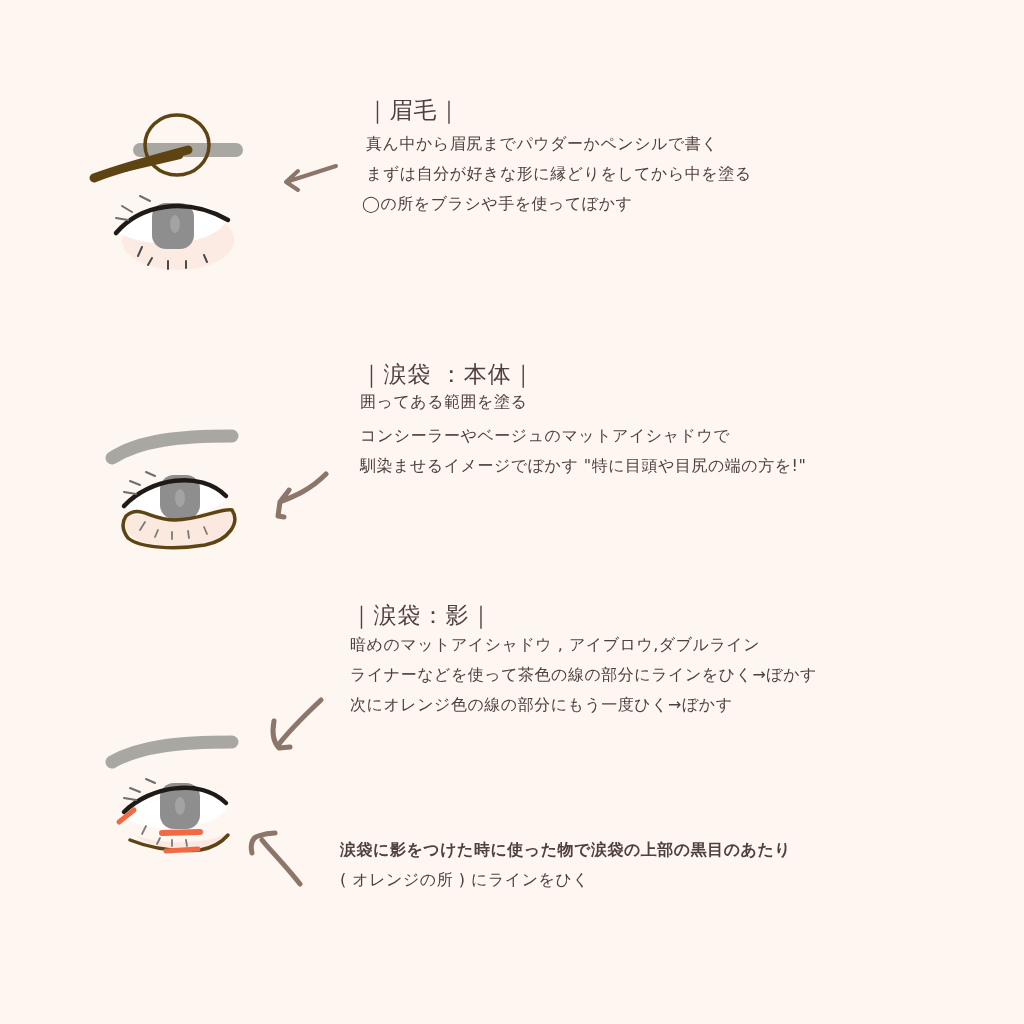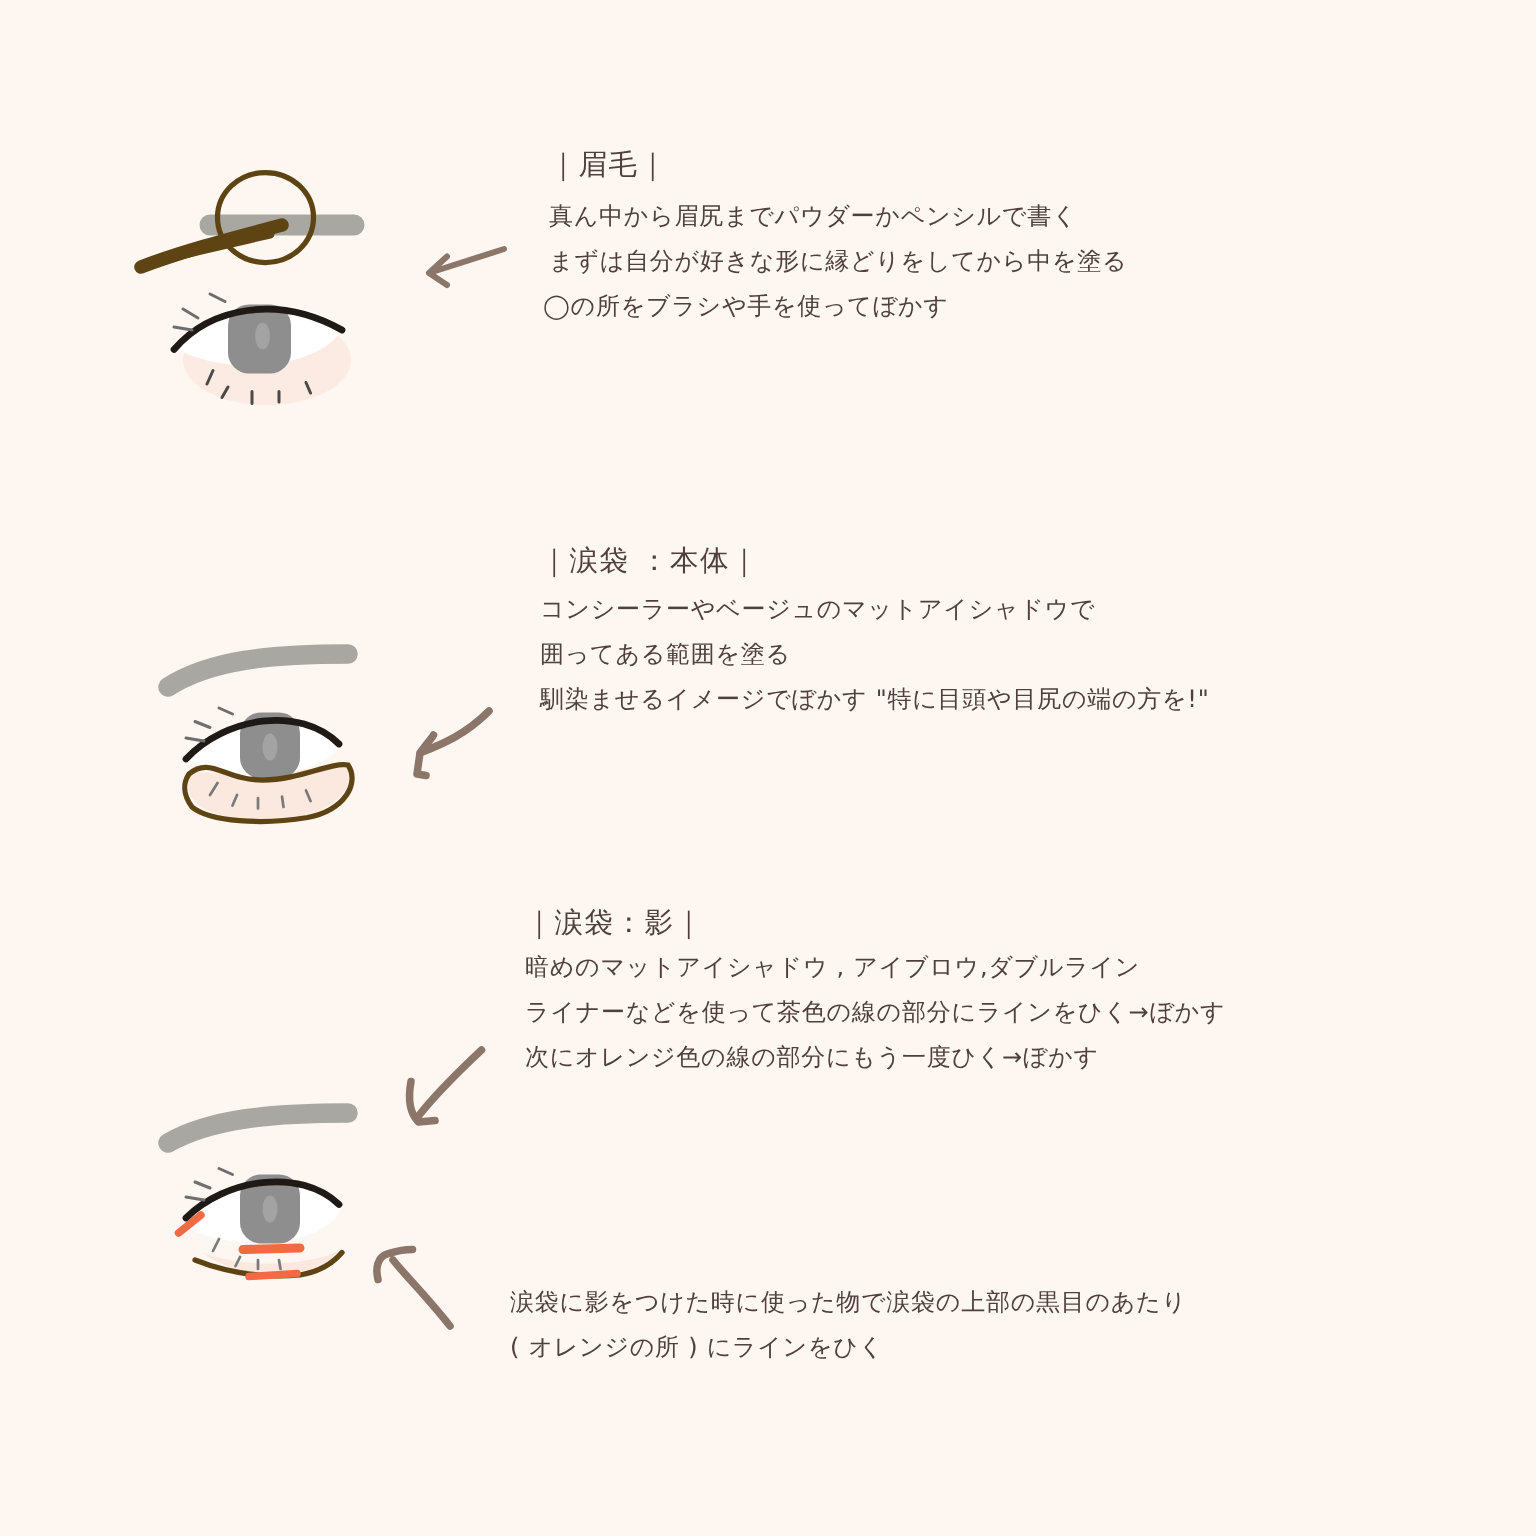--- a/index.html
+++ b/index.html
@@ -3,21 +3,21 @@
   <meta charset="utf-8">
   <style>
     html, body { margin:0; padding:0; }
     body {
       width:1024px; height:1024px; position:relative; overflow:hidden;
       background:#fdf6f1;
       font-family: "DejaVu Sans", "Liberation Sans", sans-serif;
       color:#4f3f3f;
     }
     .block { position:absolute; }
-    .heading { font-size:19px; line-height:26px; white-space:nowrap; letter-spacing:1px; }
+    .heading { font-size:23px; line-height:26px; white-space:nowrap; letter-spacing:1px; }
     .line { font-size:16px; line-height:30px; white-space:nowrap; letter-spacing:0.5px; }
     svg { position:absolute; overflow:visible; }
   </style>
 </head>
 <body>
 
 <svg style="left:0;top:0;" width="1024" height="1024">
 
   <path d="M140 150 L236 150" stroke="#a9a7a1" stroke-width="14" stroke-linecap="round" fill="none"></path>
 
@@ -69,22 +69,22 @@
 
   <path d="M126 516 C140 504 150 520 175 520 C200 520 220 508 232 510 C240 522 230 540 205 545 C175 550 140 548 128 538 C122 530 122 522 126 516 Z" stroke="#5e4413" stroke-width="3.5" fill="none"></path>
 </svg>
 
 <svg style="left:0;top:0;" width="1024" height="1024">
   <path d="M326 474 C310 490 295 496 280 502 M280 502 C285 495 288 492 289 490 M280 502 L278 516 L284 517" stroke="#8c7569" stroke-width="5" stroke-linecap="round" stroke-linejoin="round" fill="none"></path>
 </svg>
 
 <div class="block" style="left:360px;top:361px;">
   <div class="heading">｜涙袋 ：本体｜</div>
+  <div class="line">囲ってある範囲を塗る</div>
   <div class="line" style="margin-top:4px;">コンシーラーやベージュのマットアイシャドウで</div>
-  <div class="line">囲ってある範囲を塗る</div>
   <div class="line">馴染ませるイメージでぼかす "特に目頭や目尻の端の方を!"</div>
 </div>
 
 <svg style="left:0;top:0;" width="1024" height="1024">
 
   <path d="M112 762 C140 746 180 742 232 742" stroke="#a9a7a1" stroke-width="13" stroke-linecap="round" fill="none"></path>
 
   <path d="M120 815 C150 785 205 780 228 803 C225 830 150 838 120 815 Z" fill="#ffffff"></path>
 
   <path d="M135 835 C160 845 205 845 228 833 C220 852 160 856 135 835 Z" fill="#fbe9df"></path>
@@ -115,15 +115,15 @@
 </svg>
 
 <div class="block" style="left:350px;top:602px;">
   <div class="heading">｜涙袋：影｜</div>
   <div class="line" style="margin-top:2px;">暗めのマットアイシャドウ , アイブロウ,ダブルライン</div>
   <div class="line">ライナーなどを使って茶色の線の部分にラインをひく→ぼかす</div>
   <div class="line">次にオレンジ色の線の部分にもう一度ひく→ぼかす</div>
 </div>
 
 <div class="block" style="left:340px;top:831px;">
-  <div class="line" style="margin-top:22px;">涙袋に影をつけた時に使った物で涙袋の上部の黒目のあたり</div>
+  <div class="line" style="margin-top:4px;font-weight:bold;">涙袋に影をつけた時に使った物で涙袋の上部の黒目のあたり</div>
   <div class="line">( オレンジの所 ) にラインをひく</div>
 </div>
 
 </body></html>

